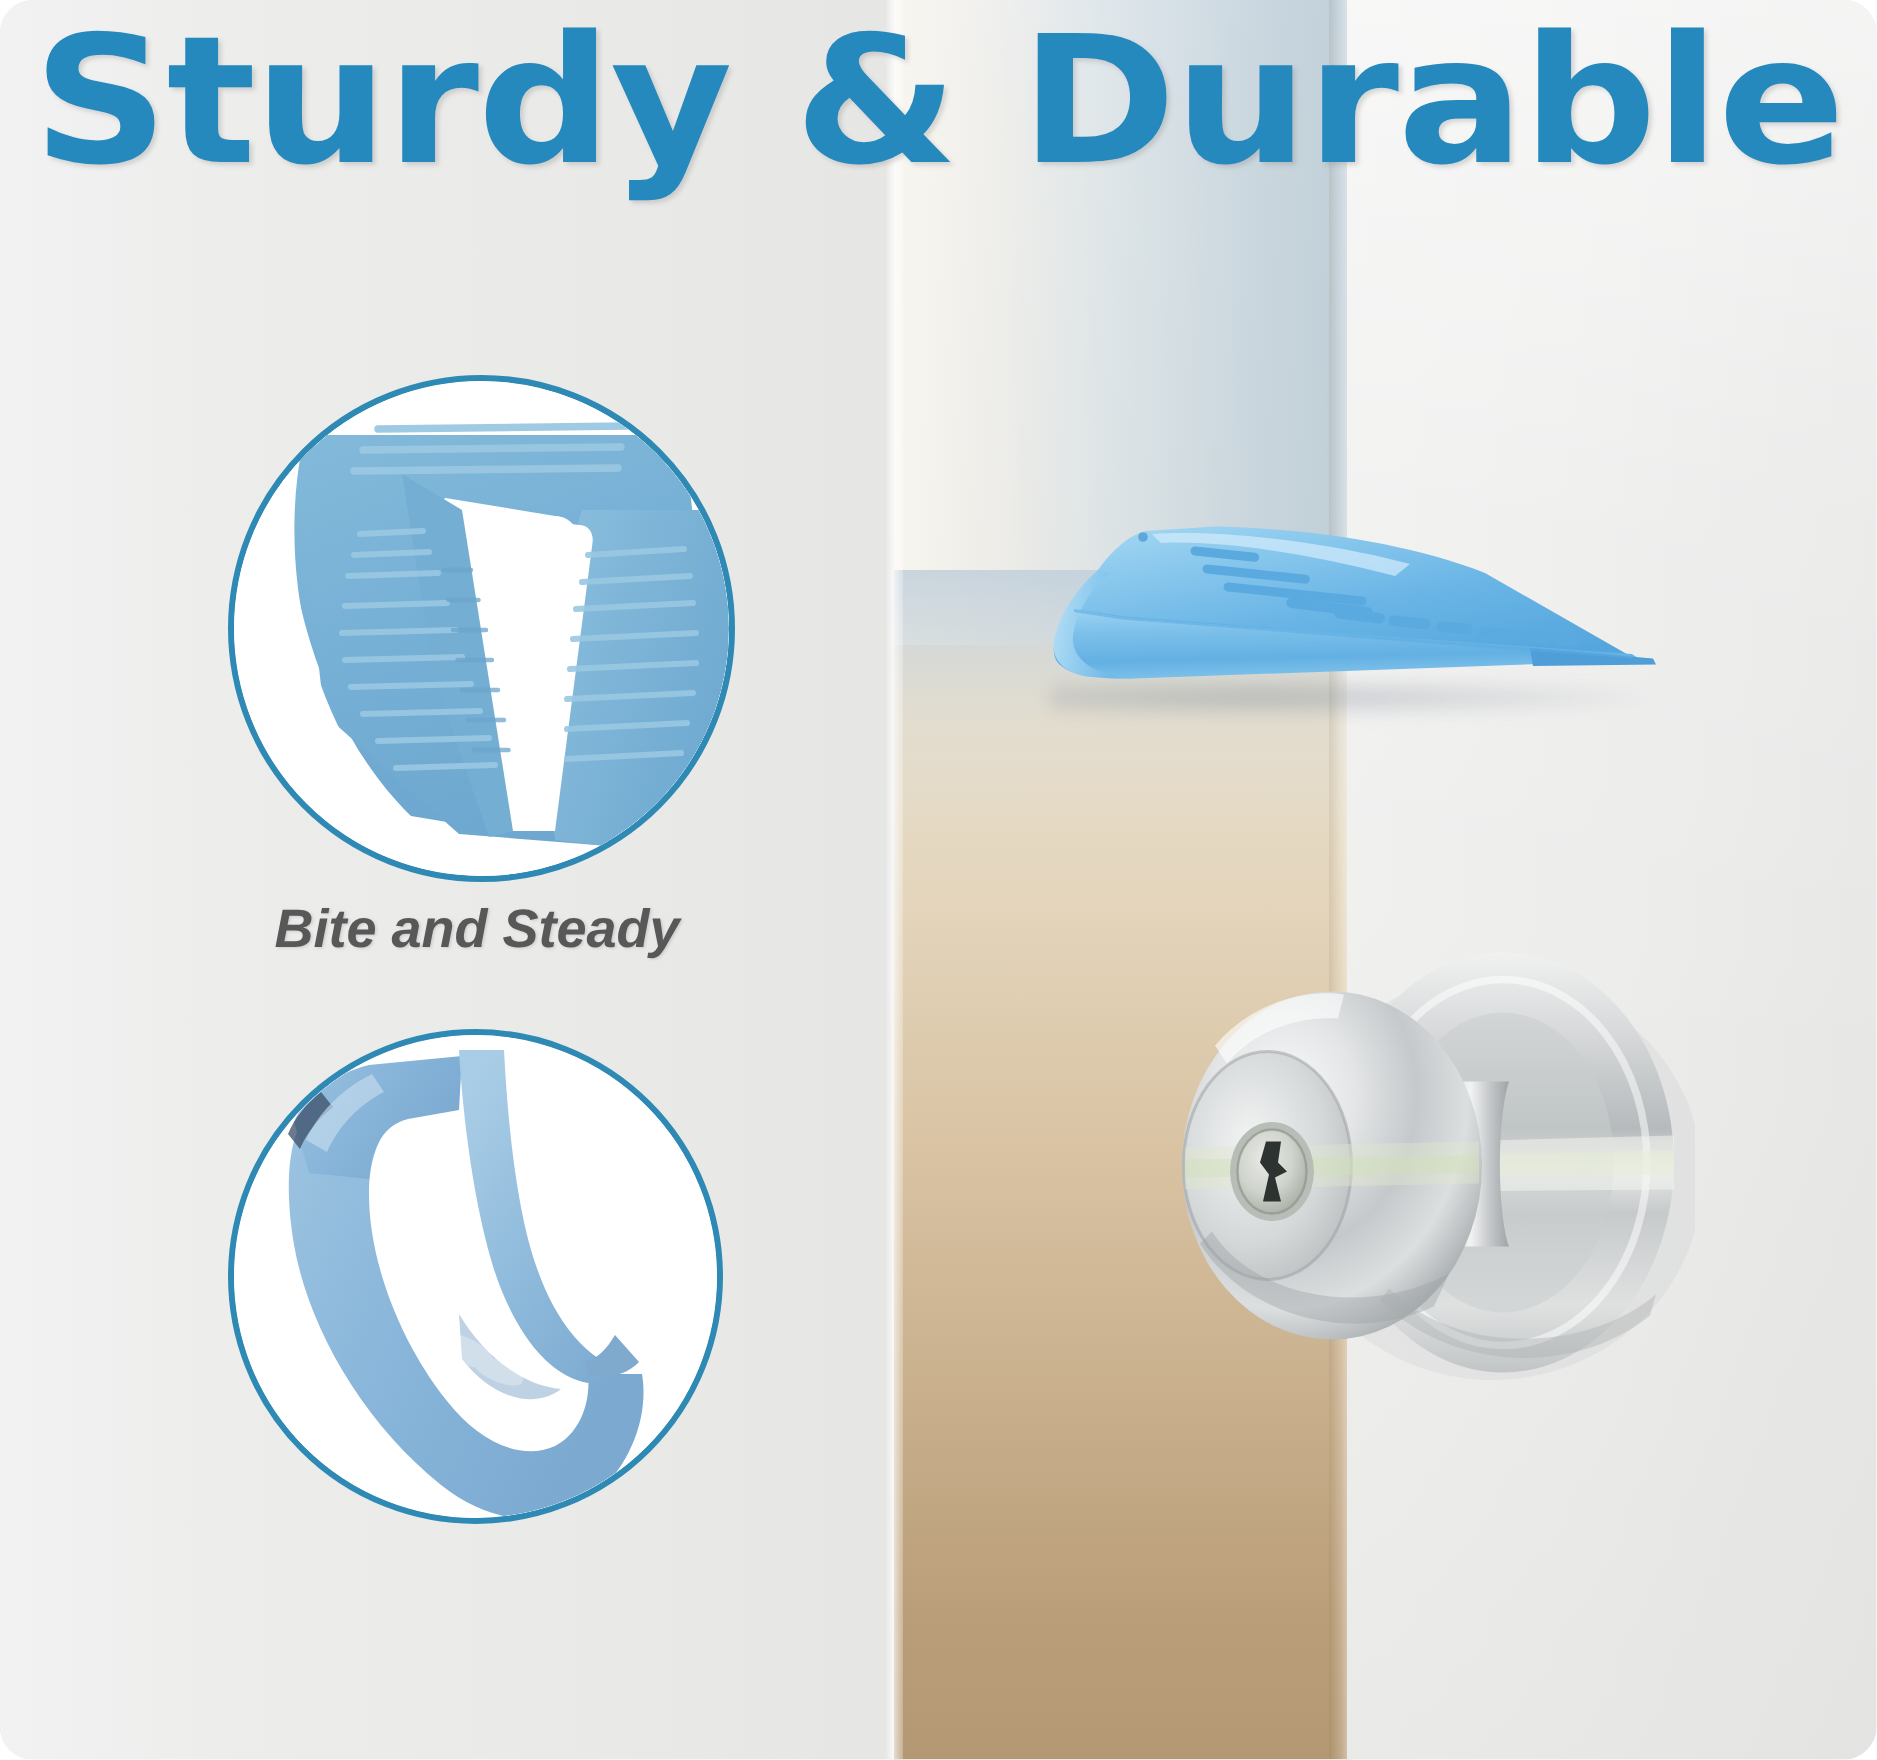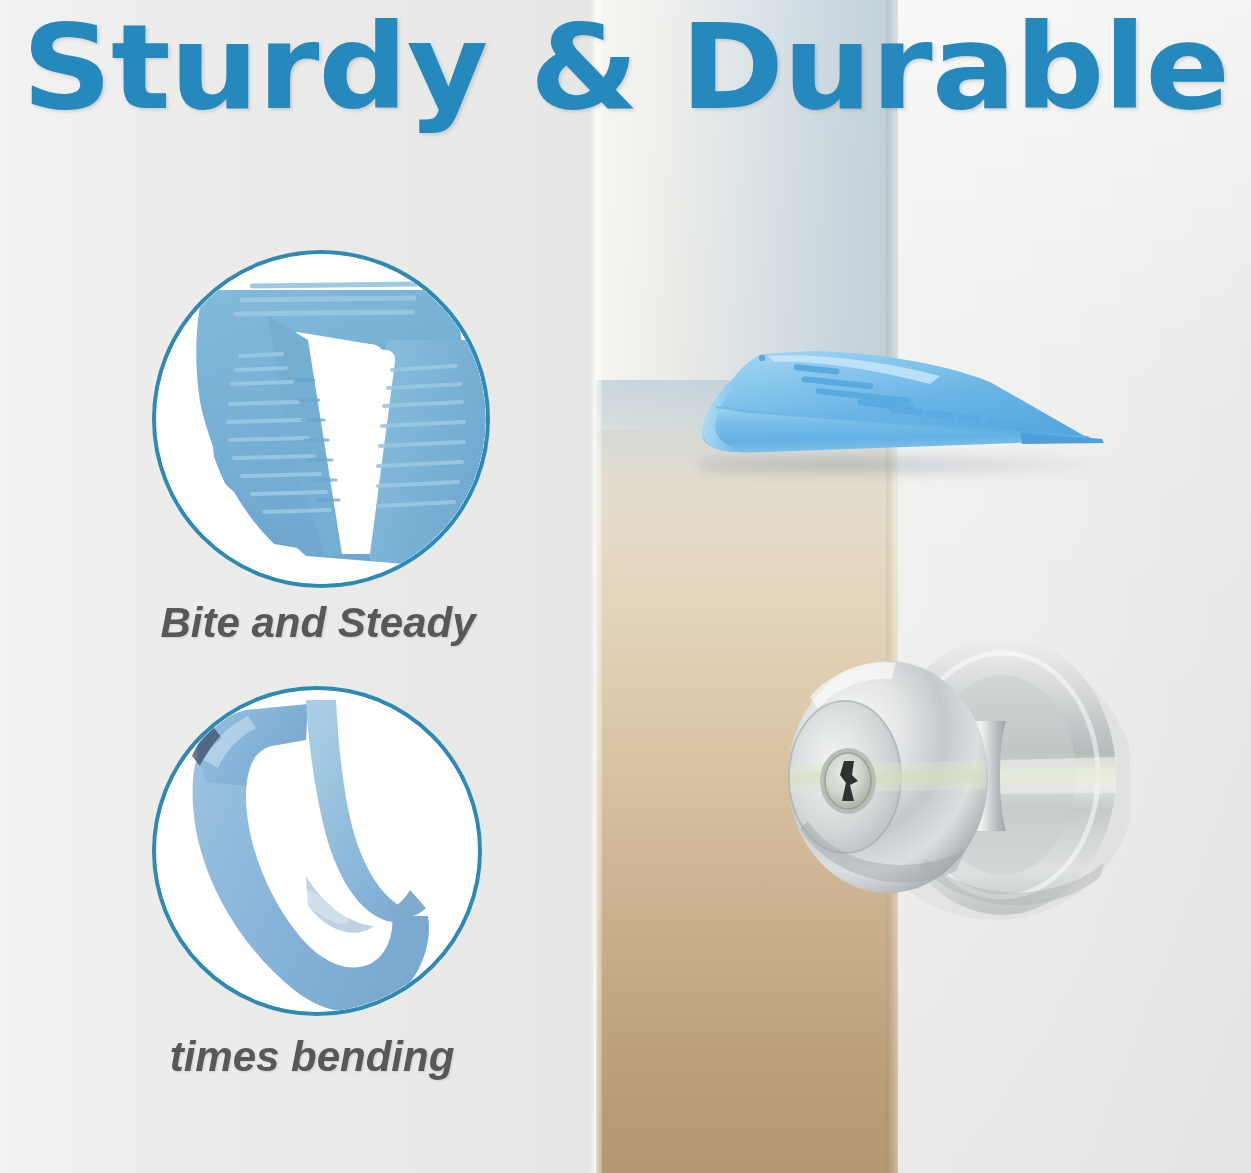--- a/index.html
+++ b/index.html
@@ -11,20 +11,21 @@
     font-family: "Liberation Sans", sans-serif;
   }
 
   
   #stage {
     position: relative;
     width: 1251px;
     height: 1173px;
     overflow: hidden;
     background: #ededed;
+    border-radius: 22px;
   }
 
   
   .bg-base {
     position: absolute;
     inset: 0;
     background: linear-gradient(to bottom, #f6f6f6 0%, #ededec 12%, #e9e9e8 55%, #e8e8e7 100%);
   }
   .bg-left-wall {
     position: absolute;
@@ -149,21 +150,21 @@
   }
 
   
   .caption {
     position: absolute;
     width: 440px;
     text-align: center;
     font-family: "Liberation Sans", sans-serif;
     font-style: italic;
     font-weight: 700;
-    font-size: 42px;
+    font-size: 36px;
     line-height: 1.28;
     color: #585858;
     text-shadow: 1px 1px 2px rgba(150,150,150,0.35);
   }
 
   
   #wedge-wrap {
     position: absolute;
     left: 690px; top: 340px;
     width: 430px; height: 160px;
@@ -347,21 +348,20 @@
               <ellipse cx="176" cy="224" rx="18" ry="7" transform="rotate(24 176 224)"></ellipse>
             </g>
 
             <path d="M 92,26 C 72,36 56,52 48,70 L 62,78 C 70,60 84,46 100,38 Z" fill="#c6ddee" opacity="0.65"></path>
           </g>
         </svg>
       </div>
     </div>
 
     <div class="caption" style="left:92px; top:1030px;">
-      <div>times bending</div>
     </div>
   </div>
 
   <div id="wedge-shadow"></div>
 
   <div id="wedge-wrap">
     <svg width="430" height="160" viewBox="0 0 430 160">
       <defs>
         <linearGradient id="wedgeTop" x1="0" y1="0" x2="0.85" y2="1">
           <stop offset="0%" stop-color="#a9d9f3"></stop>

